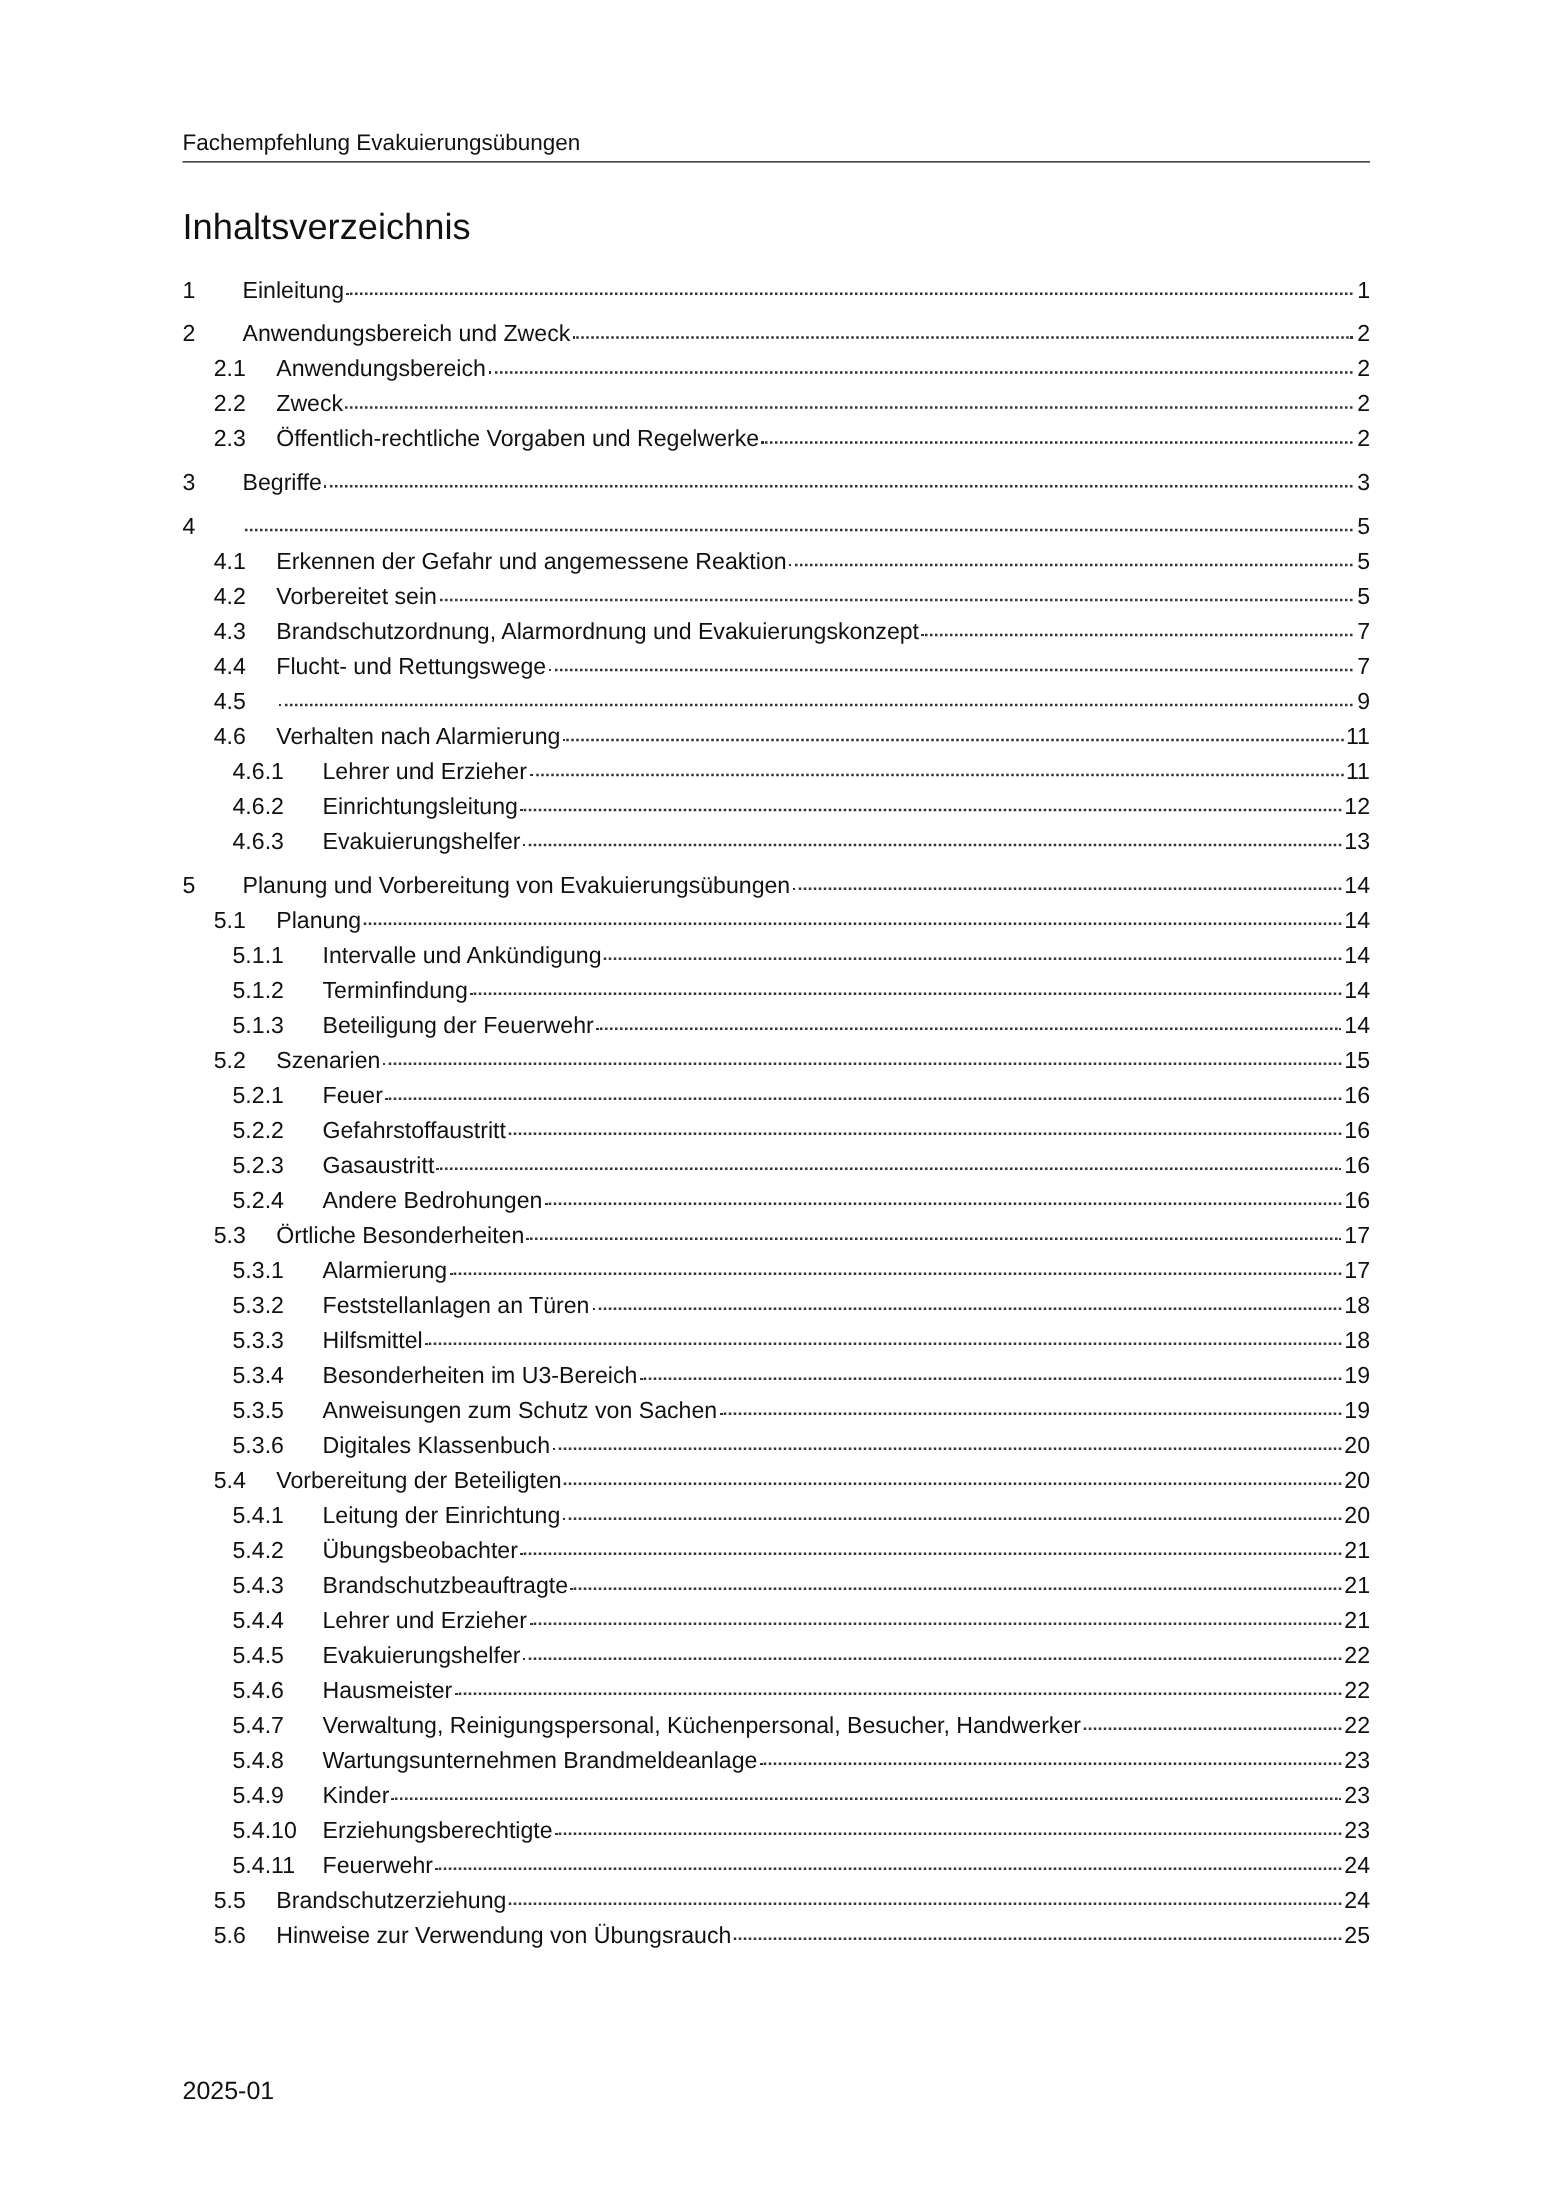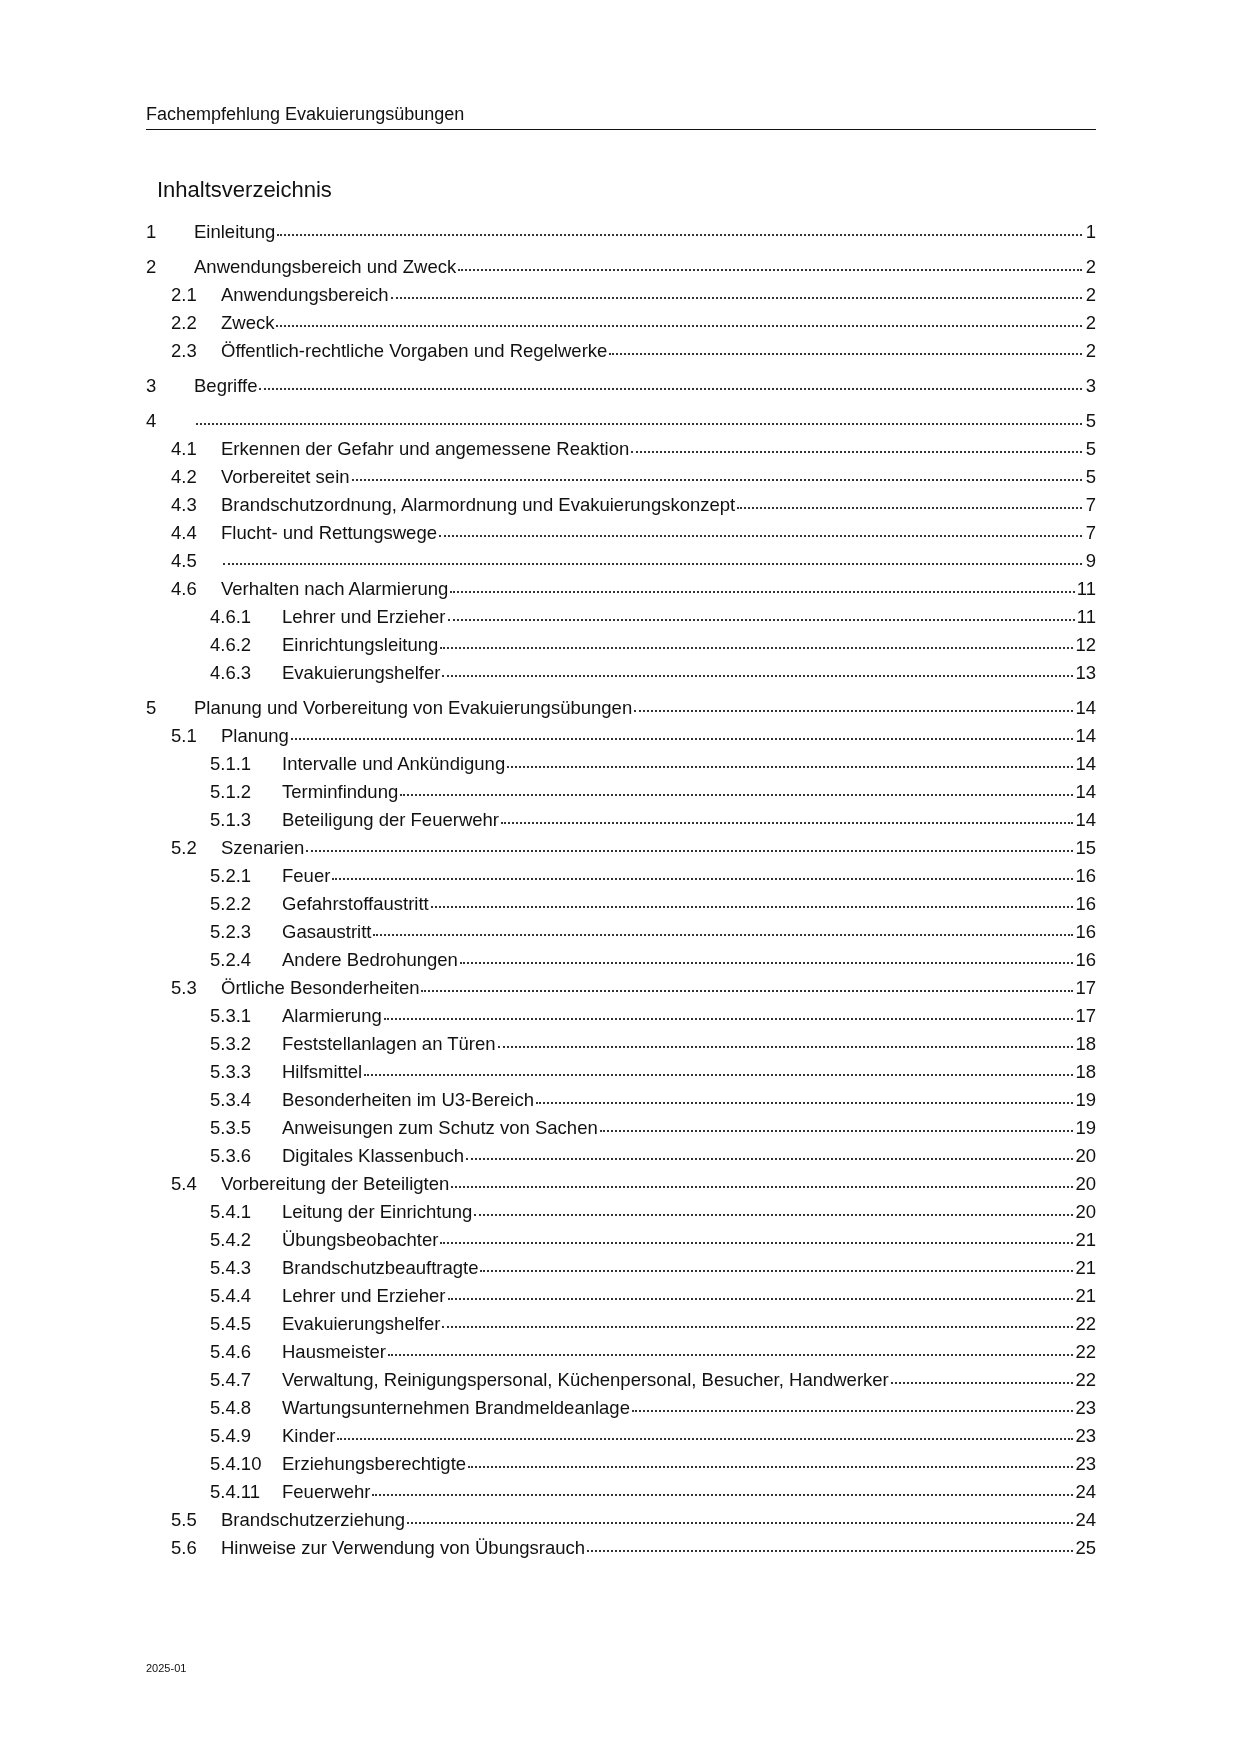--- a/index.html
+++ b/index.html
@@ -1,33 +1,33 @@
 <!DOCTYPE html>
 <html><head>
   <meta charset="utf-8">
   <style>
     html, body { margin: 0; padding: 0; background: #ffffff; }
     body { width: 1240px; height: 1753px; position: relative; overflow: hidden;
       font-family: "Liberation Sans", sans-serif; color: #111; }
     .header { position: absolute; left: 146px; top: 104px; width: 950px;
       font-size: 18px; padding-bottom: 4px; border-bottom: 1.5px solid #111; }
-    .title { position: absolute; left: 146px; top: 166px; font-size: 22px; margin: 11px; font-weight: normal; }
+    .title { position: absolute; left: 146px; top: 166px; font-size: 29px; margin: 0; font-weight: normal; }
     .toc { position: absolute; left: 146px; top: 218px; width: 950px; }
     .row { display: flex; align-items: baseline; font-size: 18.5px; height: 28px; line-height: 28px; white-space: nowrap; }
     .row.l1 { margin-top: 7px; }
     .row.l1.first { margin-top: 0; }
     .num { display: inline-block; flex: 0 0 auto; }
     .l1 .num { width: 48px; padding-left: 0; }
     .l2 .num { width: 50px; margin-left: 25px; }
-    .l3 .num { width: 72px; margin-left: 64px; }
+    .l3 .num { width: 72px; margin-left: 40px; }
     .label { flex: 0 0 auto; }
     .dots { flex: 1 1 auto; overflow: hidden; margin: 0 2px; position: relative; top: -2px;
       border-bottom: 2px dotted #333; height: 12px; }
     .page { flex: 0 0 auto; text-align: right; min-width: 12px; }
-    .footer { position: absolute; left: 146px; top: 1662px; font-size: 11px; }
+    .footer { position: absolute; left: 146px; top: 1662px; font-size: 20px; }
   </style>
 </head>
 <body>
 
 <div class="header">Fachempfehlung Evakuierungsübungen</div>
 <h1 class="title">Inhaltsverzeichnis</h1>
 
 <div class="toc" id="toc">
     <div class="row l1 first">
       <span class="num">1</span>

